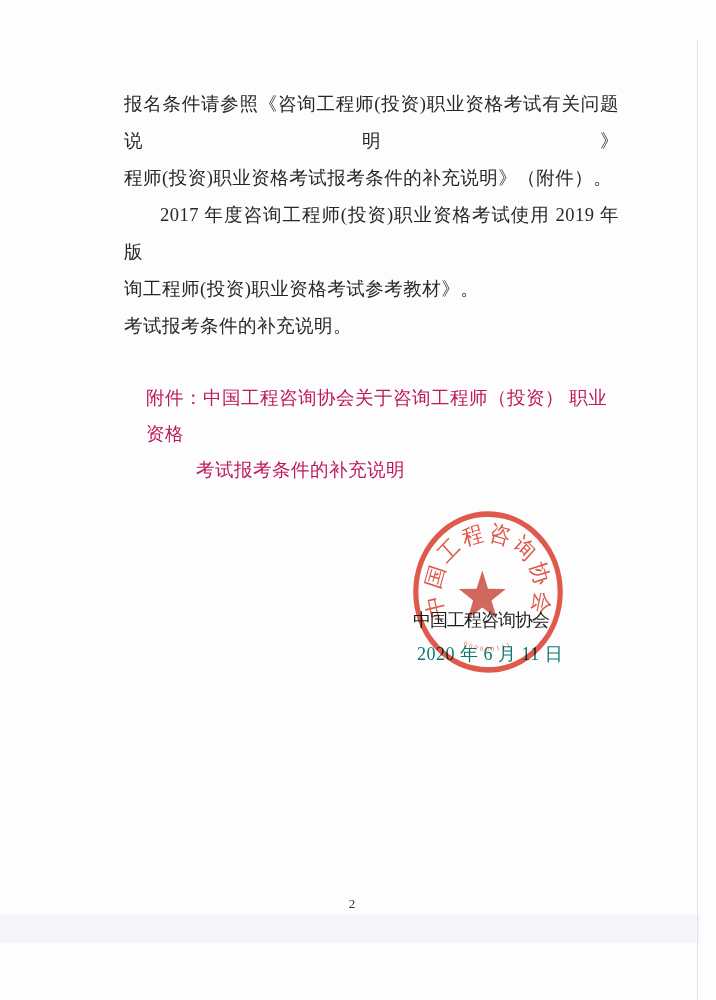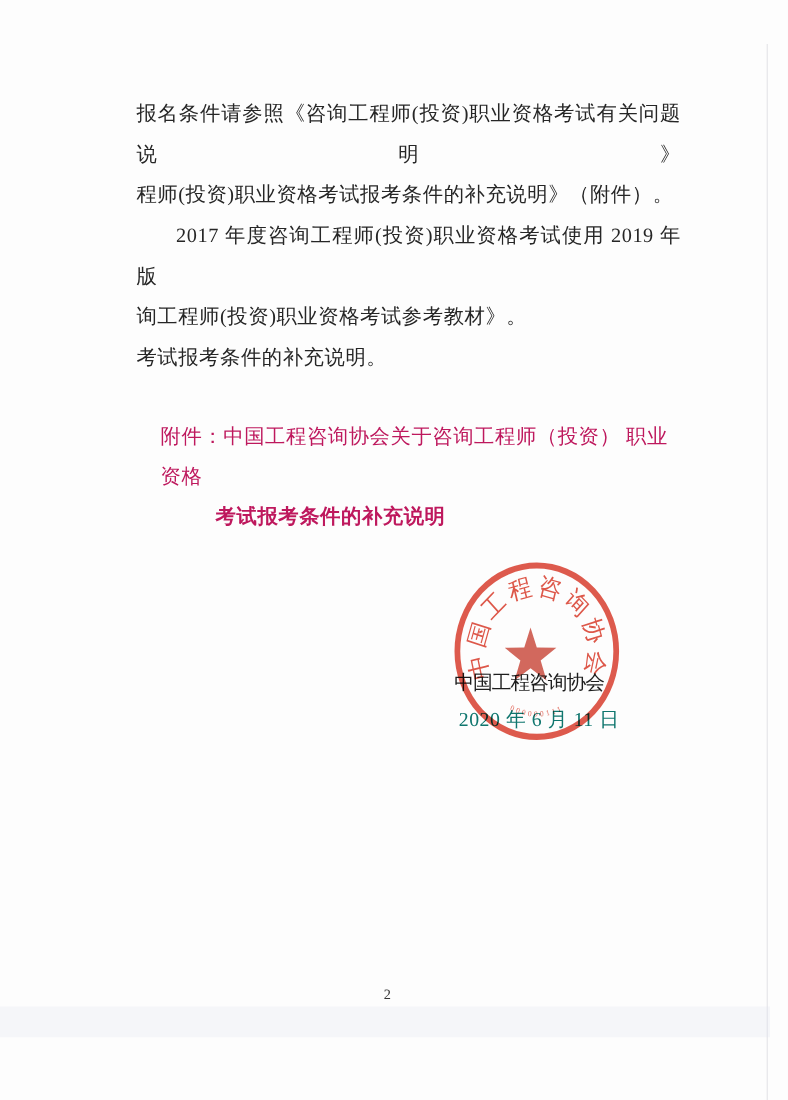--- a/index.html
+++ b/index.html
@@ -43,21 +43,21 @@
   .line.indent { text-indent: 36px; }
   .attachment-block {
     position: absolute;
     left: 146px; top: 380px;
     width: 470px;
     font-size: 18.5px;
     line-height: 36px;
     letter-spacing: 0.5px;
     color: #be185d;
   }
-  .attachment-block .cont { padding-left: 50px; font-weight: bold; }
+  .attachment-block .cont { padding-left: 50px; }
   .sig-org {
     position: absolute;
     left: 413px; top: 608px;
     font-size: 18px;
     letter-spacing: -1px;
     color: #1d1d1d;
     z-index: 1;
   }
   .sig-date {
     position: absolute;

